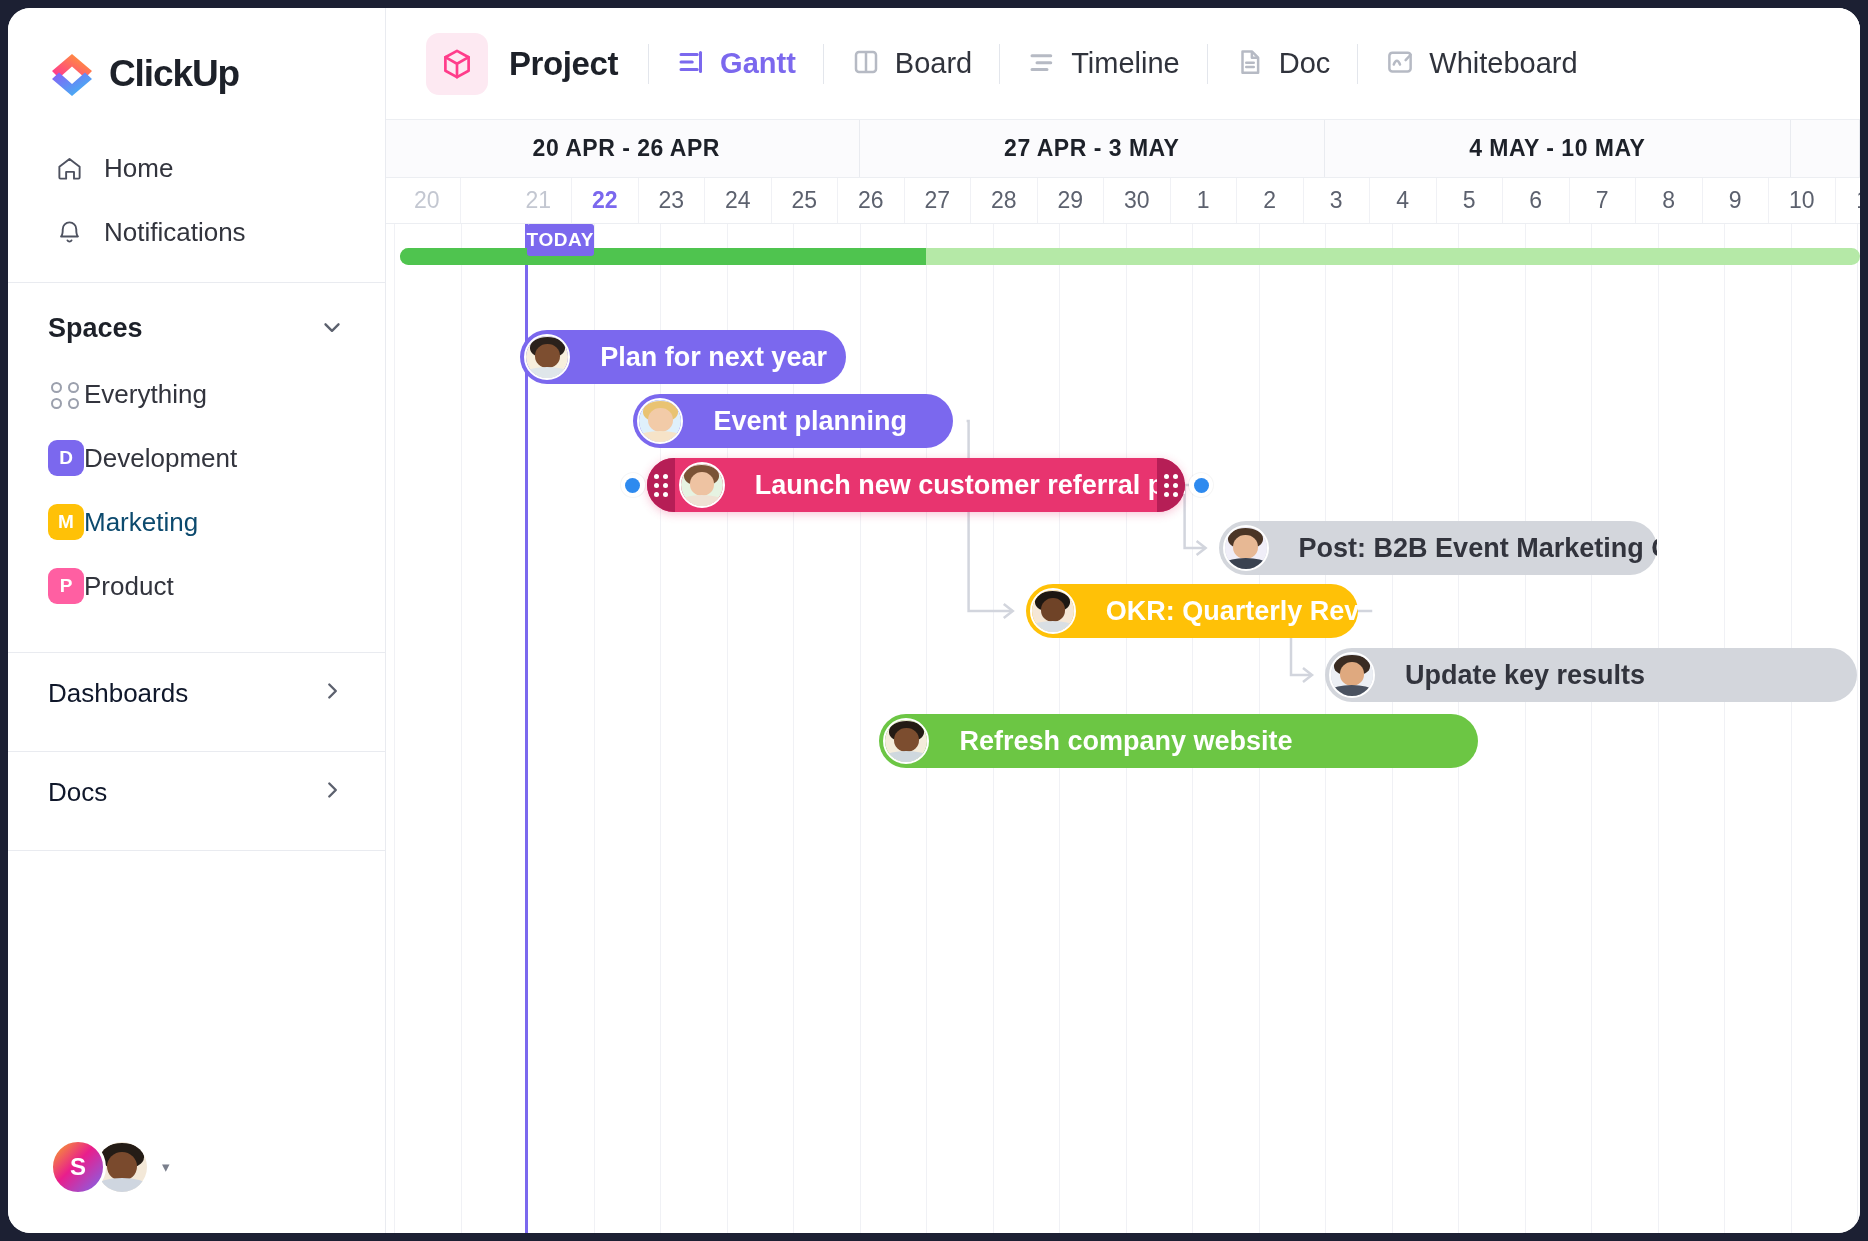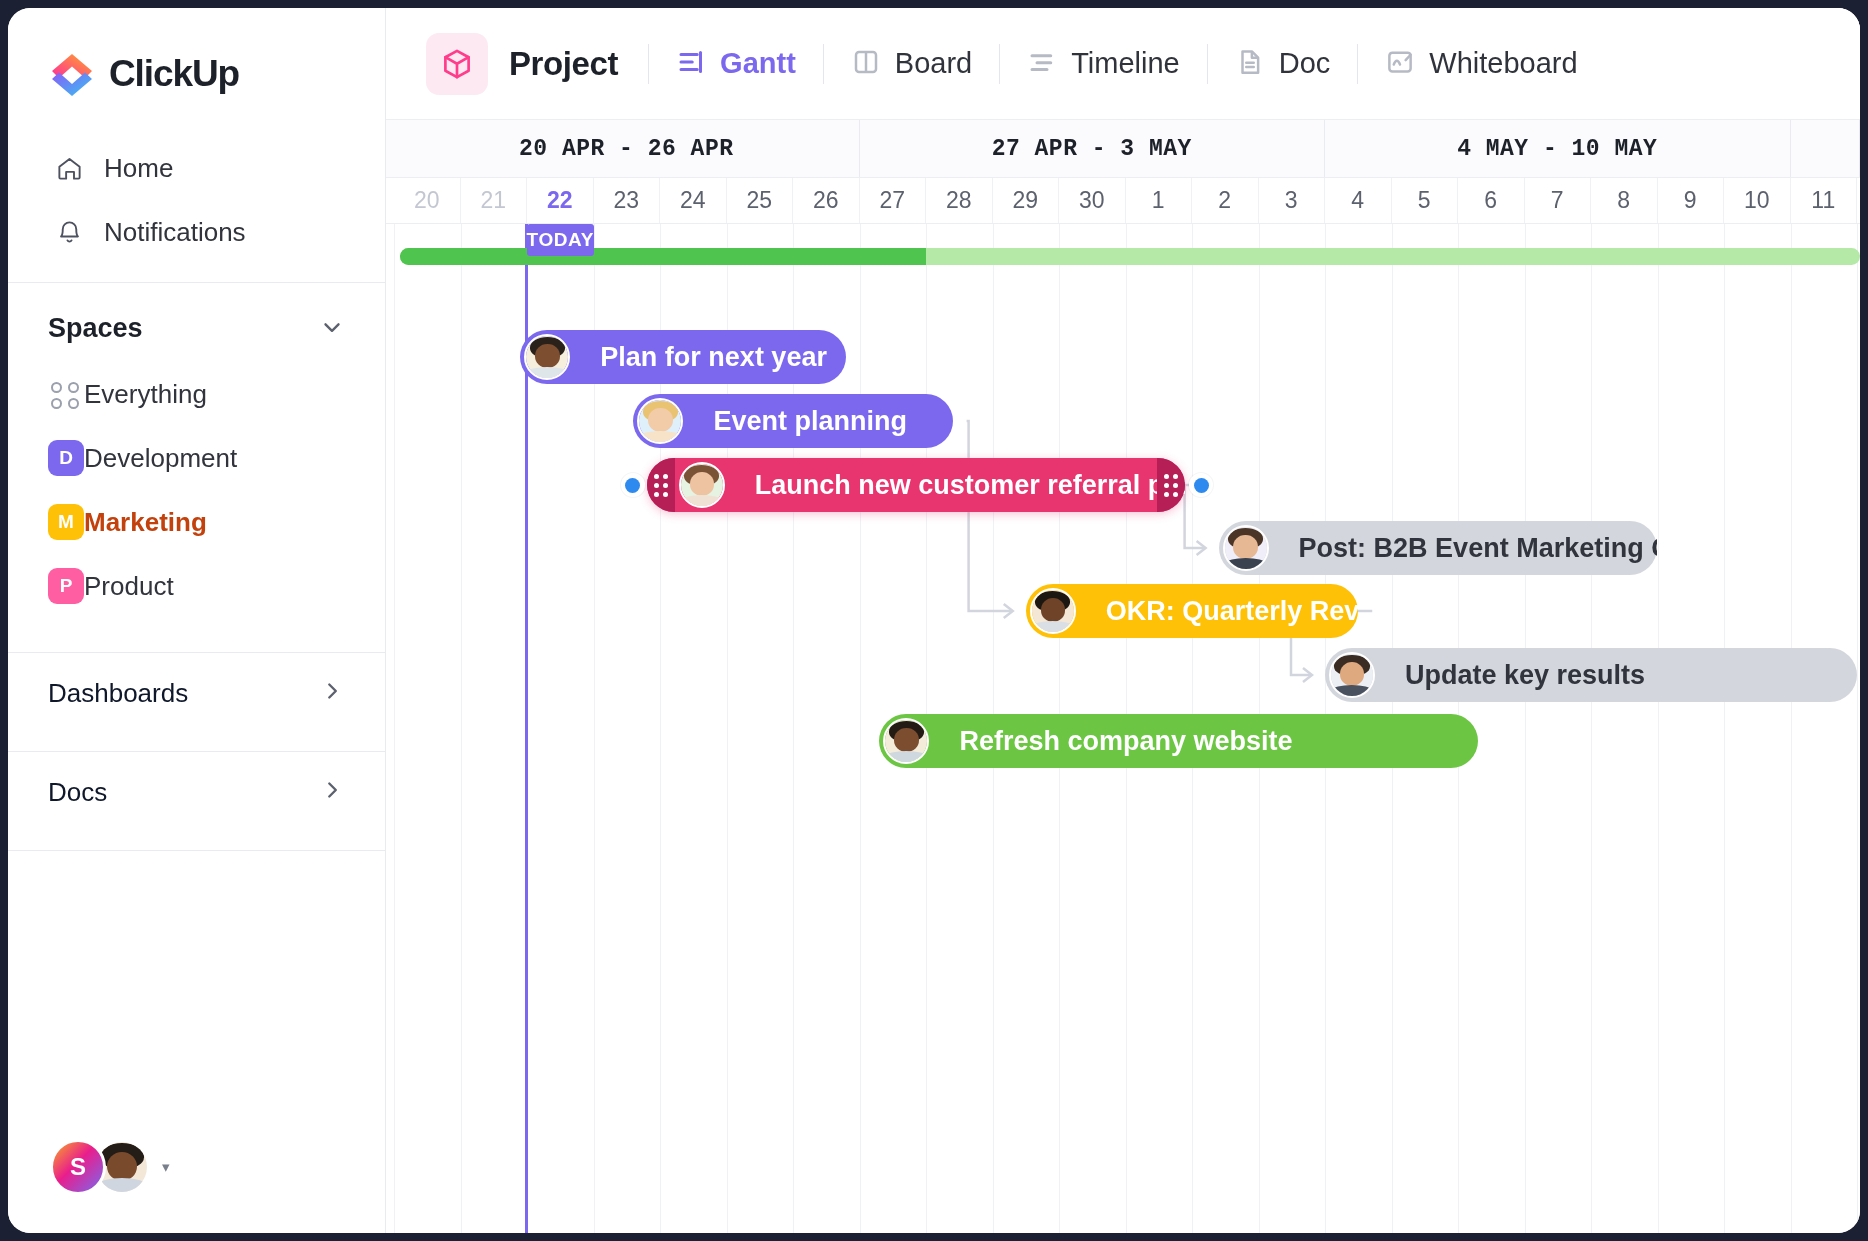--- a/index.html
+++ b/index.html
@@ -59,21 +59,21 @@
   .space-item {
     display:flex; align-items:center; 
     height:64px; padding-left:22px; border-radius:10px; cursor:pointer;
   }
   .space-badge {
     width:36px; height:36px; border-radius:9px; flex:0 0 36px;
     display:flex; align-items:center; justify-content:center;
     color:#fff; font-size:19px; font-weight:bold;
   }
   .space-label { font-size:26px; color:#32343d; }
-  .space-item.active .space-label { font-weight:bold; color:#c2410c; }
+  .space-item.active .space-label { font-weight:normal; color:#0c4a6e; }
   .everything-glyph { width:36px; height:36px; flex:0 0 36px; position:relative; }
   .everything-glyph i {
     position:absolute; width:11px; height:11px; border-radius:50%;
     border:2px solid #9ba0ad;
   }
   .everything-glyph i:nth-child(1){ left:3px; top:6px; }
   .everything-glyph i:nth-child(2){ left:20px; top:6px; }
   .everything-glyph i:nth-child(3){ left:3px; top:22px; }
   .everything-glyph i:nth-child(4){ left:20px; top:22px; }
 
@@ -124,21 +124,20 @@
   }
   .tab-label { font-size:29px; color:#30333c; }
   .tab.active .tab-label { color:#7b68ee; font-weight:bold; }
 
   
   #tl-weeks { display:flex; height:58px; background:#fbfbfd; border-bottom:1px solid #eceef2; }
   .week {
     display:flex; align-items:center; justify-content:center;
     font-size:23px; font-weight:bold; color:#1d2129; letter-spacing:.5px;
     border-right:1px solid #e9ebf0;
-    font-family:Liberation Mono, monospace;
   }
   #tl-days { display:flex; height:46px; background:#fff; border-bottom:1px solid #eceef2; }
   .day {
     display:flex; align-items:center; justify-content:center;
     font-size:23px; color:#5c616e; border-right:1px solid #f0f1f5;
     flex:0 0 66px;
   }
   .day.dim { color:#c3c7d1; }
   .day.today { color:#7b68ee; font-weight:bold; }
 
@@ -395,21 +394,21 @@
     <div id="tl-weeks">
         <div style="flex: 0 0 8px;"></div>
         <div class="week" style="flex: 0 0 465.5px;">20 APR - 26 APR</div>
         <div class="week" style="flex: 0 0 465.5px;">27 APR - 3 MAY</div>
         <div class="week" style="flex: 0 0 465.5px;">4 MAY - 10 MAY</div>
         <div class="week" style="flex: 1 1 0%;"></div>
       </div>
     <div id="tl-days">
         <div style="flex: 0 0 8px;"></div>
         <div class="day dim" style="flex: 0 0 66.5px;">20</div>
-        <div class="day dim" style="flex: 0 0 66.5px;">21</div>
+        <div class="day dim" style="flex: 0 0 66.5px; margin-left: 45px;">21</div>
         <div class="day today" style="flex: 0 0 66.5px;">22</div>
         <div class="day" style="flex: 0 0 66.5px;">23</div>
         <div class="day" style="flex: 0 0 66.5px;">24</div>
         <div class="day" style="flex: 0 0 66.5px;">25</div>
         <div class="day" style="flex: 0 0 66.5px;">26</div>
         <div class="day" style="flex: 0 0 66.5px;">27</div>
         <div class="day" style="flex: 0 0 66.5px;">28</div>
         <div class="day" style="flex: 0 0 66.5px;">29</div>
         <div class="day" style="flex: 0 0 66.5px;">30</div>
         <div class="day" style="flex: 0 0 66.5px;">1</div>

